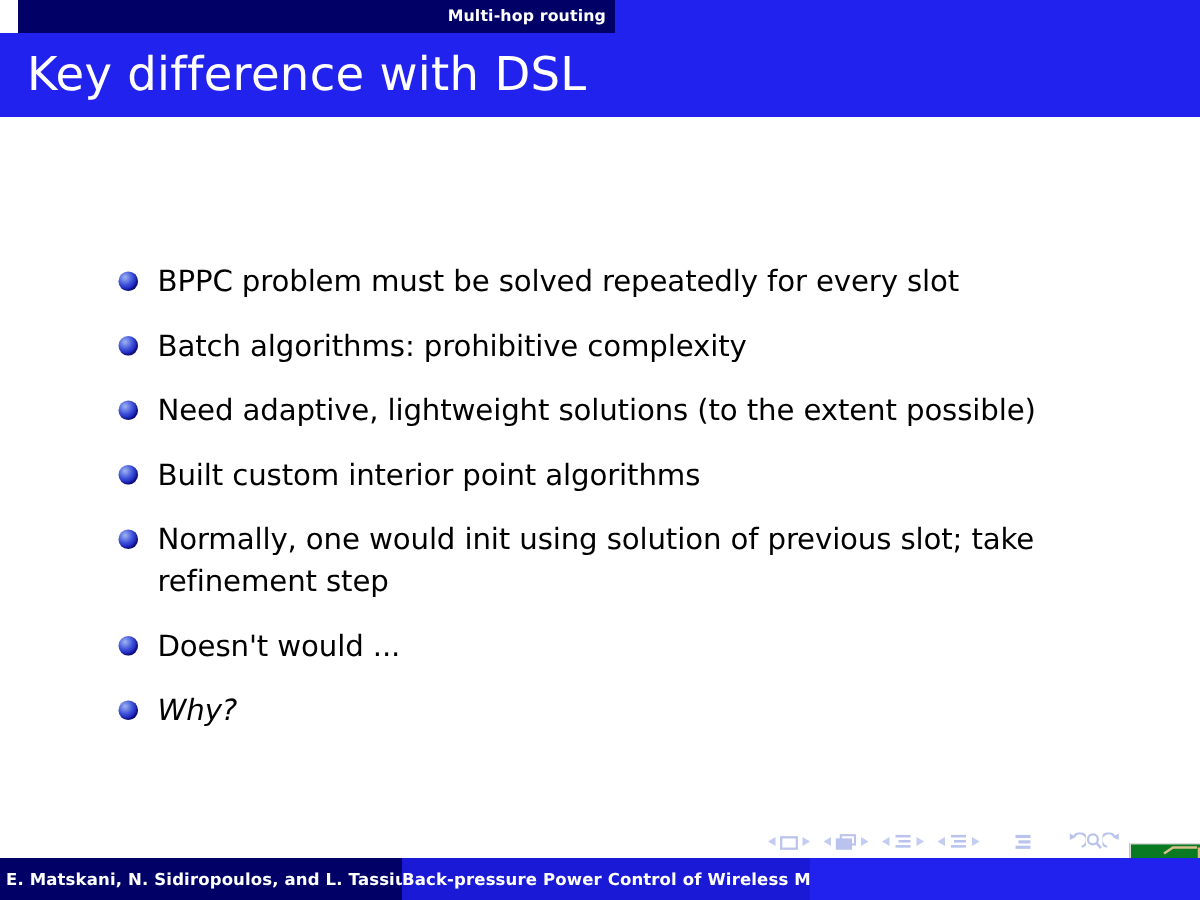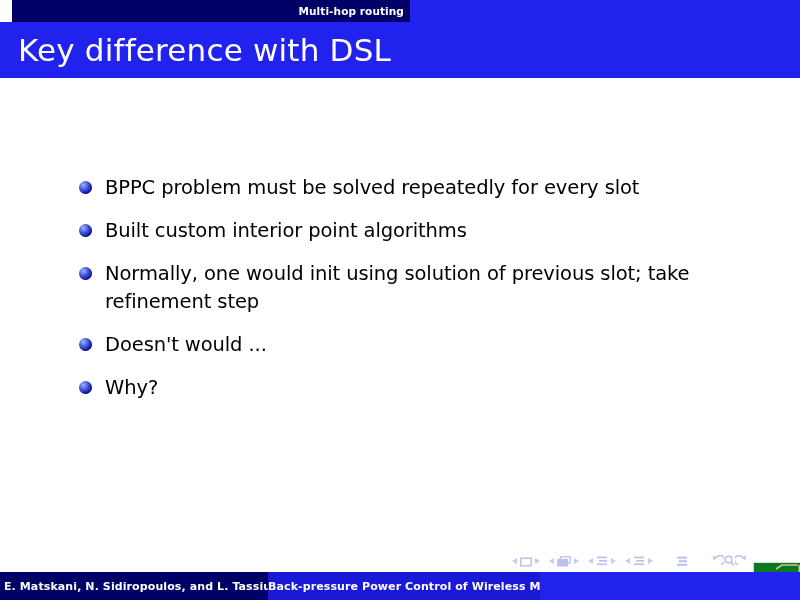--- a/index.html
+++ b/index.html
@@ -79,21 +79,21 @@
   }
   .bullet-item {
     position: relative;
     padding-left: 26px;
     margin-bottom: 15px;
     color: #000000;
     font-size: 19.5px;
     line-height: 28px;
     letter-spacing: -0.1px;
   }
-  .bullet-item:last-child { margin-bottom: 0; }
+  .bullet-item:last-child { margin-bottom: 0; font-style: italic; }
   .bullet-glyph {
     position: absolute;
     left: 0;
     top: 7px;
     width: 13px;
     height: 13px;
     border-radius: 50%;
     background: radial-gradient(circle at 34% 30%, #9fb4f2 0%, #3b4fd8 42%, #1414b4 72%, #0a0a7a 100%);
     box-shadow: inset -1px -1px 1px rgba(0,0,0,0.35);
   }
@@ -203,20 +203,28 @@
 <div id="title-band">
   <h1 id="slide-title">Key difference with DSL</h1>
 </div>
 
 <div id="slide-body">
 
   <ul id="bullet-list">
     <li class="bullet-item">
       <span class="bullet-glyph"></span>
       <span class="bullet-text">BPPC problem must be solved repeatedly for every slot</span>
+    </li>
+    <li class="bullet-item">
+      <span class="bullet-glyph"></span>
+      <span class="bullet-text">Batch algorithms: prohibitive complexity</span>
+    </li>
+    <li class="bullet-item">
+      <span class="bullet-glyph"></span>
+      <span class="bullet-text">Need adaptive, lightweight solutions (to the extent possible)</span>
     </li>
     <li class="bullet-item">
       <span class="bullet-glyph"></span>
       <span class="bullet-text">Built custom interior point algorithms</span>
     </li>
     <li class="bullet-item">
       <span class="bullet-glyph"></span>
       <span class="bullet-text">Normally, one would init using solution of previous slot; take refinement step</span>
     </li>
     <li class="bullet-item">

